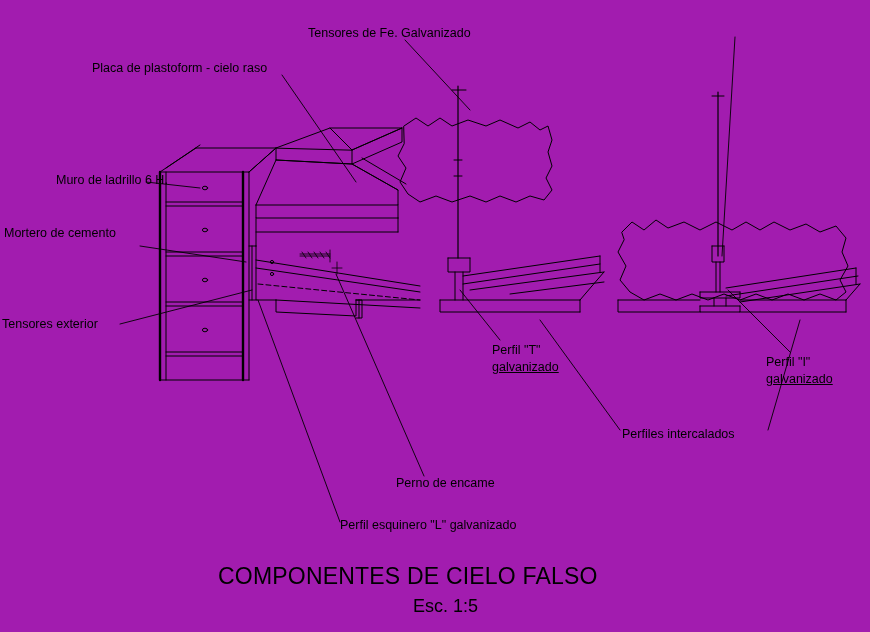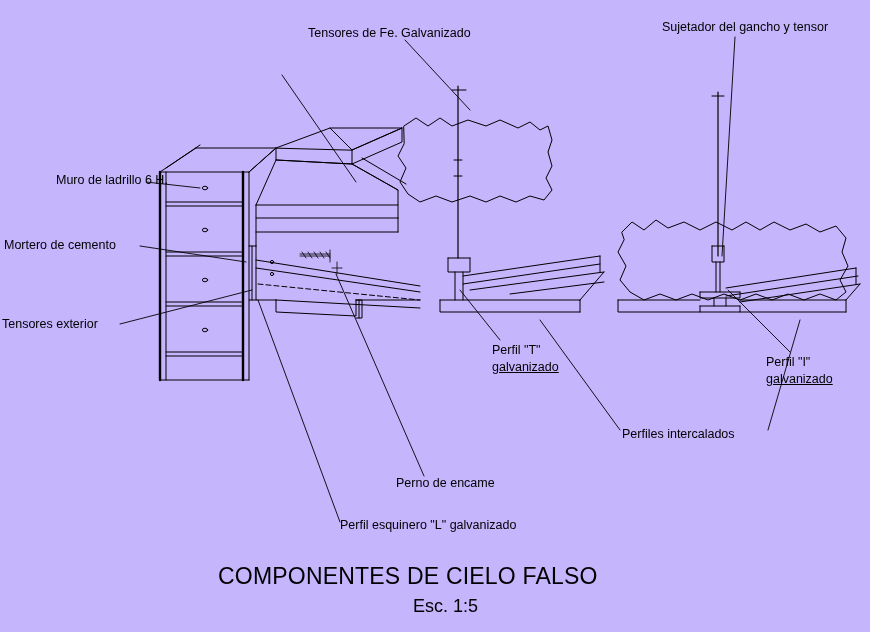--- a/index.html
+++ b/index.html
@@ -7,21 +7,21 @@
     padding: 0;
     background: #ffffff;
   }
   body {
     font-family: "Liberation Sans", sans-serif;
   }
   #sheet {
     position: relative;
     width: 870px;
     height: 632px;
-    background: #c4b5fd;
+    background: #a21caf;
     overflow: hidden;
   }
   #drawing {
     position: absolute;
     left: 0;
     top: 0;
     width: 870px;
     height: 632px;
   }
   .lbl {
@@ -233,26 +233,26 @@
         <path d="M 740 302 L 860 284"></path>
         <path d="M 856 268 L 856 284"></path>
         <path d="M 846 300 L 860 284"></path>
       </g>
 
     </g>
   </svg>
 
   <div class="lbl" style="left:308px; top:26px;">Tensores de Fe. Galvanizado</div>
 
-  <div class="lbl" style="left:662px; top:20px;">Sujetador del gancho y tensor</div>
-
+
+  <div class="lbl" style="left:92px; top:61px;">Placa de plastoform - cielo raso</div>
 
   <div class="lbl" style="left:12px; top:173px;margin-left:44px;">Muro de ladrillo 6 H.</div>
 
-  <div class="lbl" style="left:4px; top:238px;">Mortero de cemento</div>
+  <div class="lbl" style="left:4px; top:226px;">Mortero de cemento</div>
 
   <div class="lbl" style="left:2px; top:317px;">Tensores exterior</div>
 
   <div class="lbl" style="left:492px; top:343px;">Perfil "T"</div>
   <div class="lbl under" style="left:492px; top:360px;">galvanizado</div>
 
   <div class="lbl" style="left:766px; top:355px;">Perfil "I"</div>
   <div class="lbl under" style="left:766px; top:372px;">galvanizado</div>
 
   <div class="lbl" style="left:622px; top:427px;">Perfiles intercalados</div>

